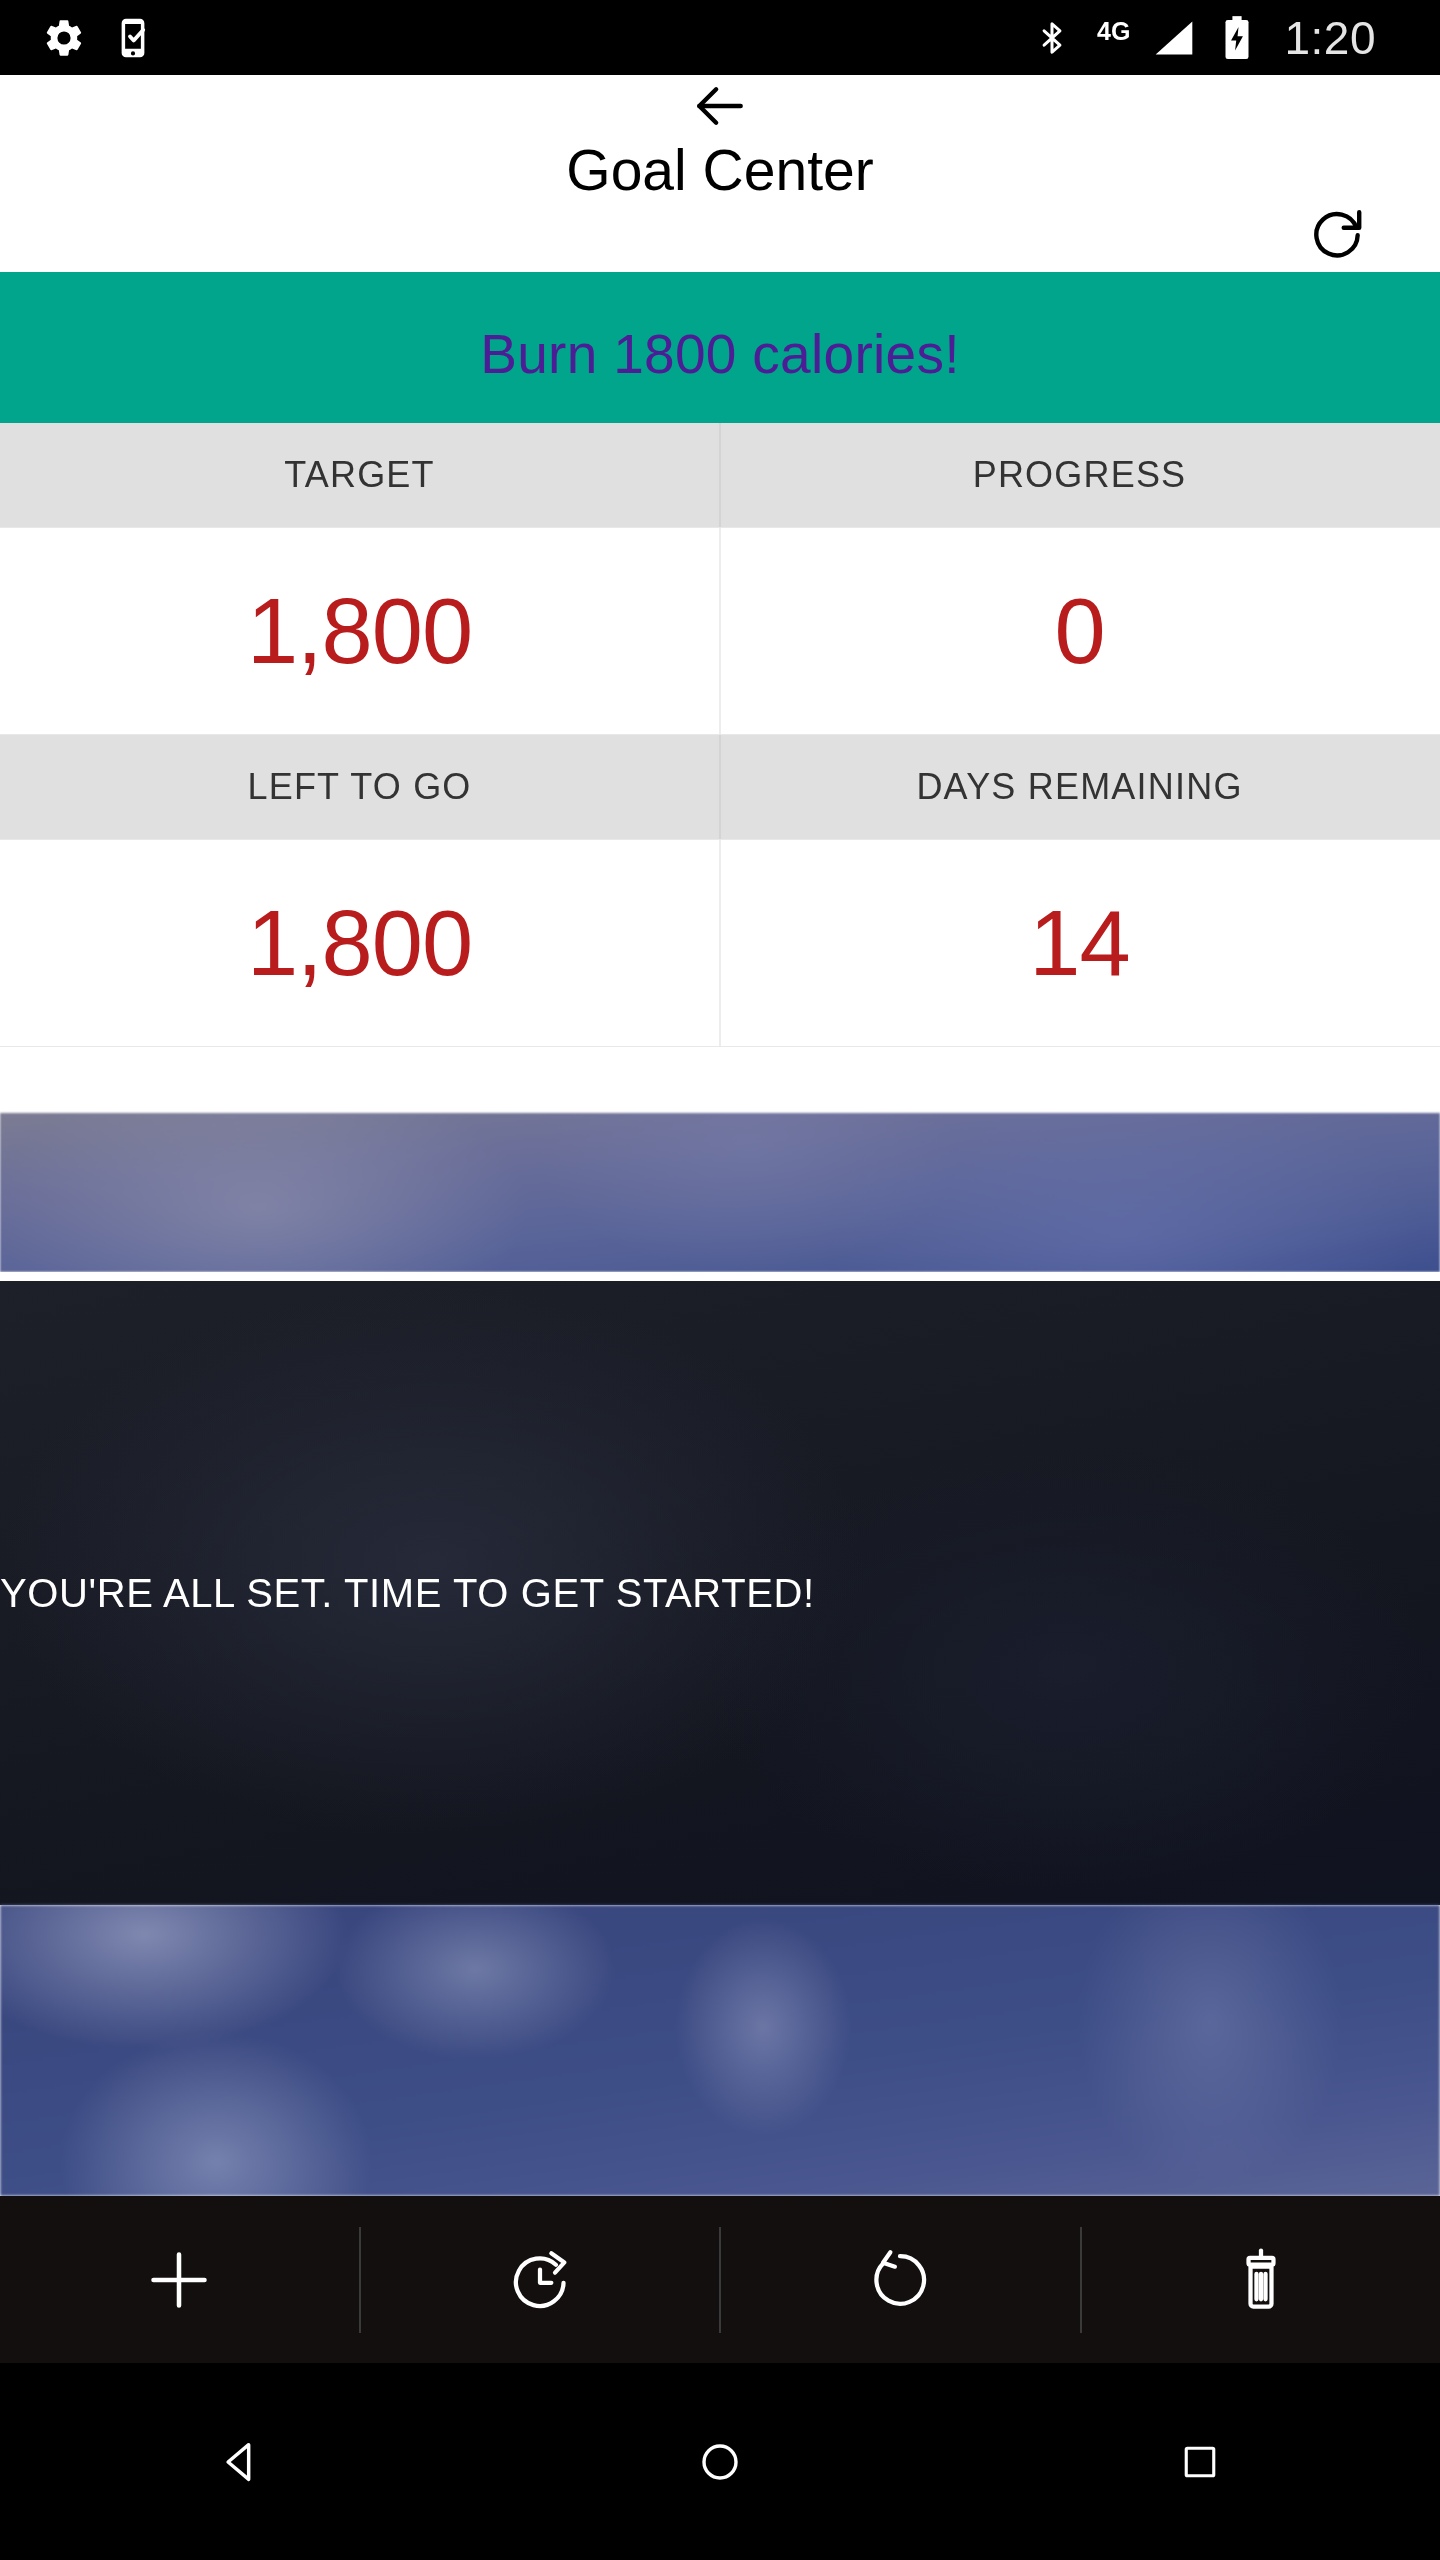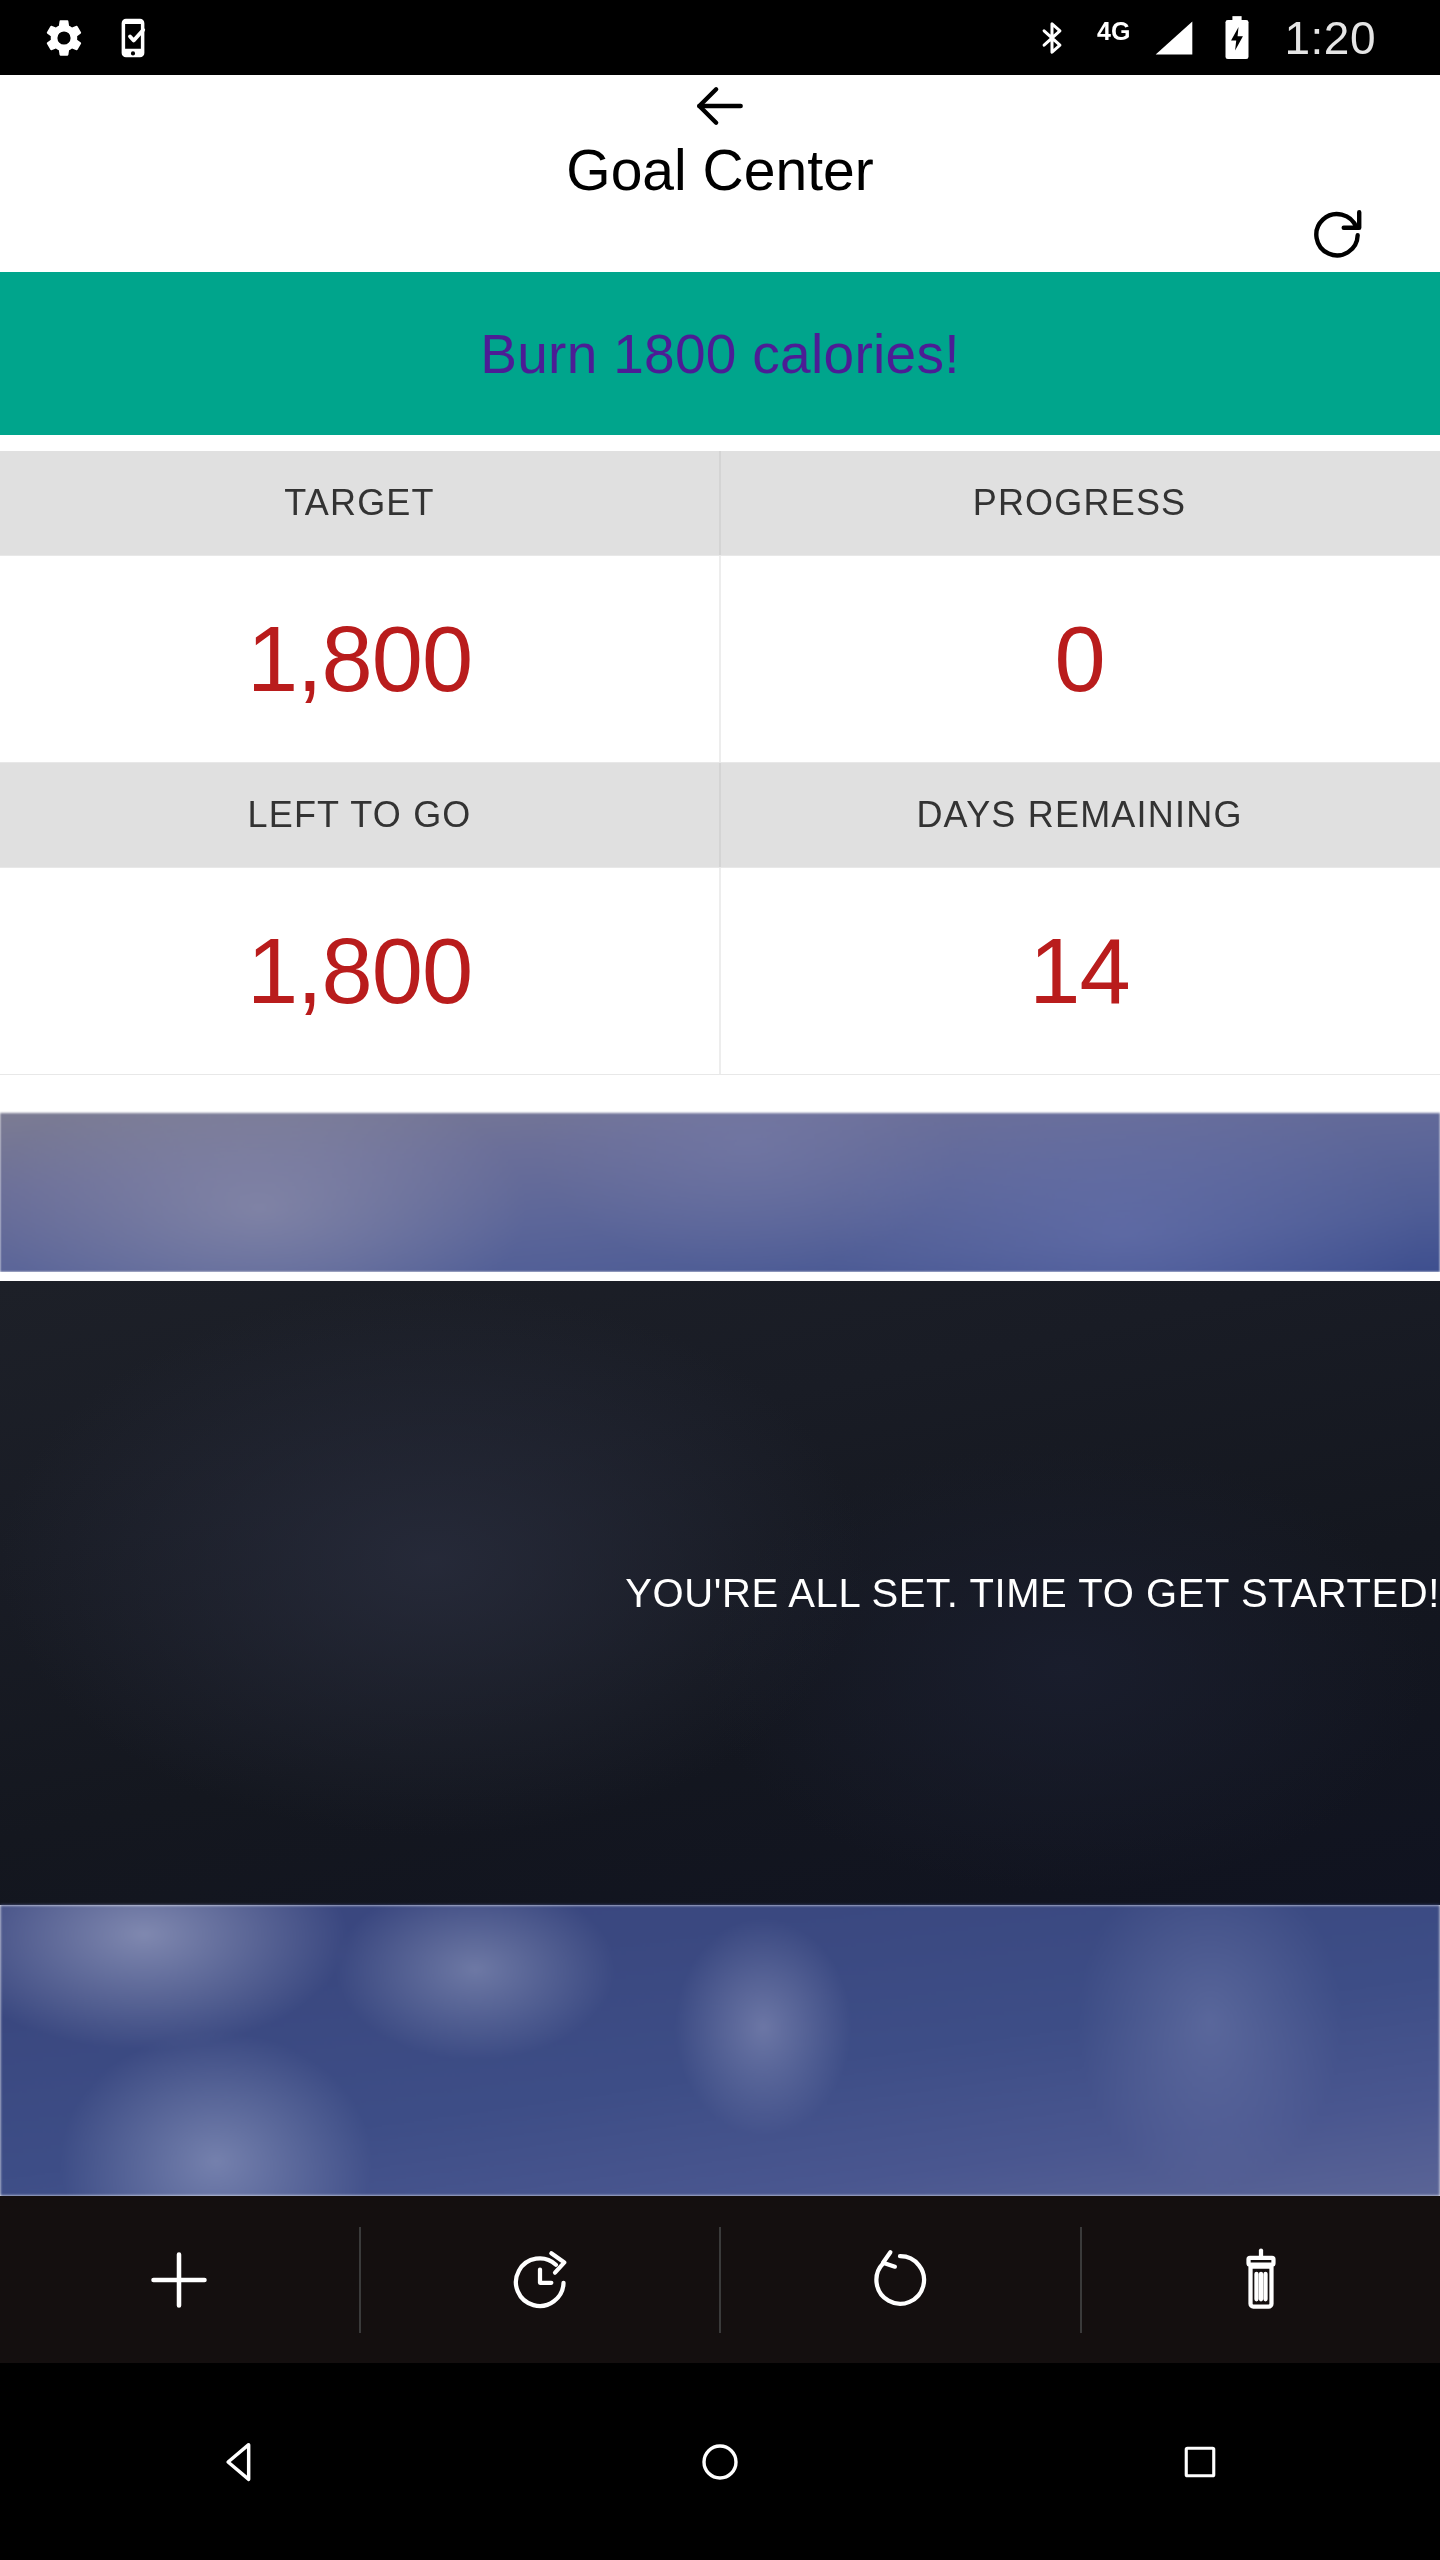--- a/index.html
+++ b/index.html
@@ -38,21 +38,21 @@
   .appbar-refresh { margin-left:auto; margin-right:72px; display:flex; align-items:center; justify-content:center; cursor:pointer; }
 
   
   .banner {
     position:absolute; top:272px; left:0; width:1440px; height:163px;
     background:#00a58c; display:flex; align-items:center; justify-content:center;
   }
   .banner-text { color:#4c1d95; font-size:55px; font-weight:400; letter-spacing:0.3px; }
 
   
-  .grid { position:absolute; top:451px; left:0; width:1440px; }
+  .grid { position:absolute; top:423px; left:0; width:1440px; }
   .grid-row { display:flex; width:1440px; }
   .grid-row.header { height:104px; background:#e0e0e0; }
   .grid-row.values { height:208px; background:#fff; }
   .cell {
     width:719px; display:flex; align-items:center; justify-content:center;
     position:relative;
   }
   .cell + .cell { border-left:2px solid #ededed; }
   .grid-row.header .cell + .cell { border-left:2px solid #d4d4d4; }
   .hdr-label {
@@ -74,21 +74,21 @@
   }
   .photo-divider {
     position:absolute; top:1272px; left:0; width:1440px; height:9px; background:#fff;
   }
   .dark-panel {
     position:absolute; top:1281px; left:0; width:1440px; height:624px;
     background:
       radial-gradient(ellipse 600px 380px at 30% 45%, rgba(40,44,60,0.85), transparent 72%),
       radial-gradient(ellipse 520px 320px at 74% 62%, rgba(26,30,46,0.9), transparent 70%),
       linear-gradient(168deg, #1d2028 0%, #191c25 30%, #14171f 60%, #101320 100%);
-    display:flex; align-items:center; justify-content:flex-end;
+    display:flex; align-items:center; justify-content:flex-start;
   }
   .dark-panel-text {
     color:#fff; font-size:40px; font-weight:400; letter-spacing:0.6px;
     text-transform:uppercase; text-align:center;
   }
   .photo-strip-bottom {
     position:absolute; top:1905px; left:0; width:1440px; height:291px;
     background:
       radial-gradient(ellipse 300px 170px at 10% 10%, rgba(185,190,215,0.55), transparent 68%),
       radial-gradient(ellipse 200px 130px at 33% 22%, rgba(160,168,200,0.5), transparent 70%),

